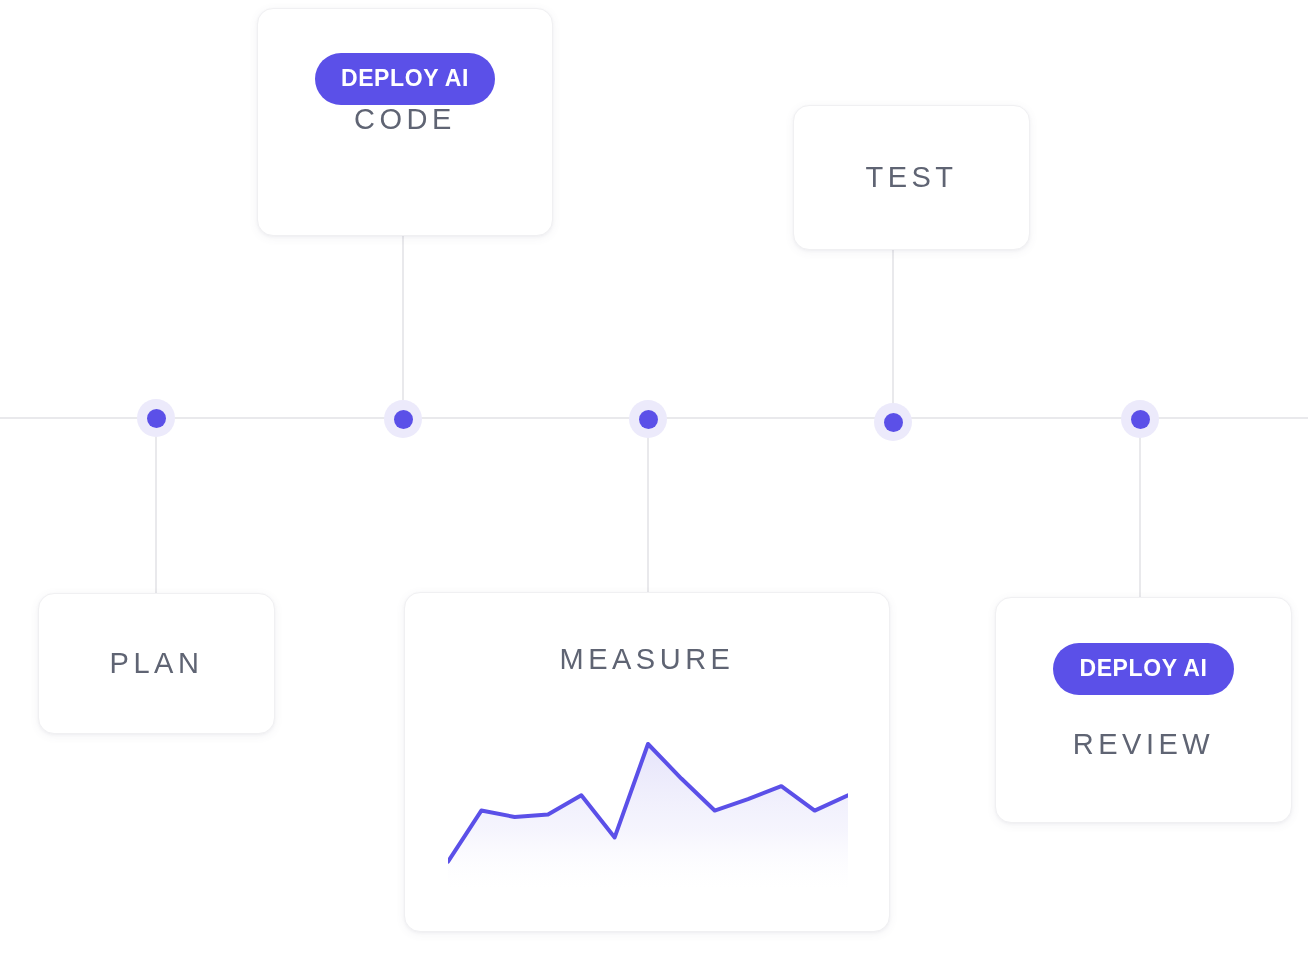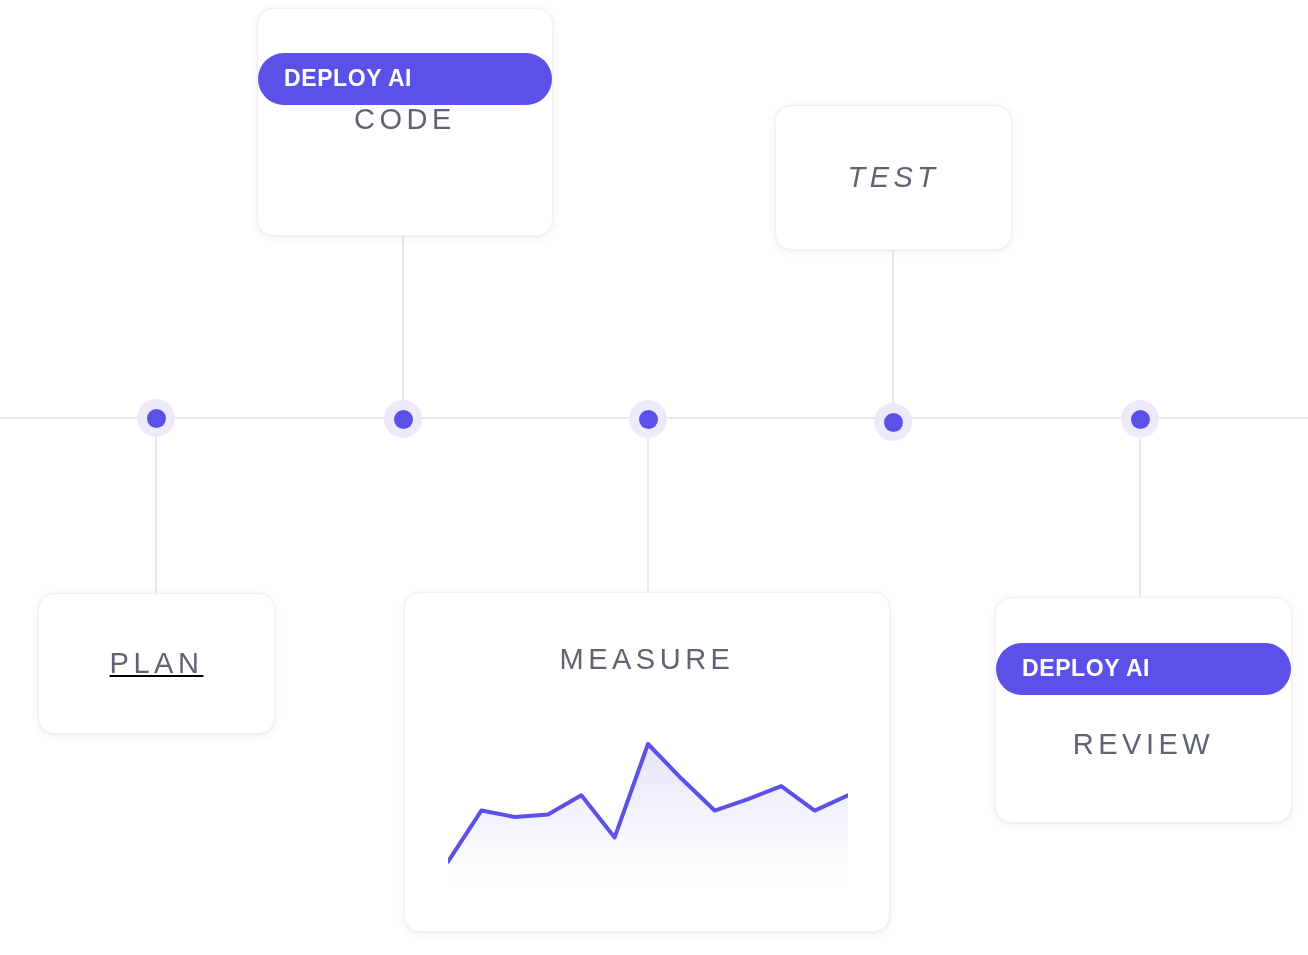--- a/index.html
+++ b/index.html
@@ -59,20 +59,21 @@
   .card {
     position: absolute;
     background: #ffffff;
     border: 1px solid #f0f0f2;
     border-radius: 16px;
     box-shadow: 0 2px 10px rgba(80, 80, 110, 0.07),
                 0 1px 3px rgba(80, 80, 110, 0.05);
     box-sizing: border-box;
     display: flex;
     flex-direction: column;
+    align-items: center;
   }
 
   .card-label {
     color: #5f6473;
     font-size: 29px;
     font-weight: 400;
     letter-spacing: 4.5px;
     line-height: 1;
     white-space: nowrap;
     text-align: center;
@@ -93,29 +94,27 @@
   }
 
   
   #card-code {
     left: 257px; top: 8px; width: 296px; height: 228px;
     padding-top: 44px;
   }
   #card-code .card-label { }
 
   #card-test {
-    left: 775px; top: 105px; width: 237px; height: 145px;
+    left: 793px; top: 105px; width: 237px; height: 145px;
     justify-content: center;
-    font-style: italic;
   }
 
   #card-plan {
     left: 38px; top: 593px; width: 237px; height: 141px;
     justify-content: center;
-    text-decoration: underline;
   }
 
   #card-review {
     left: 404px; top: 592px; width: 486px; height: 340px;
     padding-top: 52px;
   }
 
   #card-measure {
     left: 995px; top: 597px; width: 297px; height: 226px;
     padding-top: 45px;

